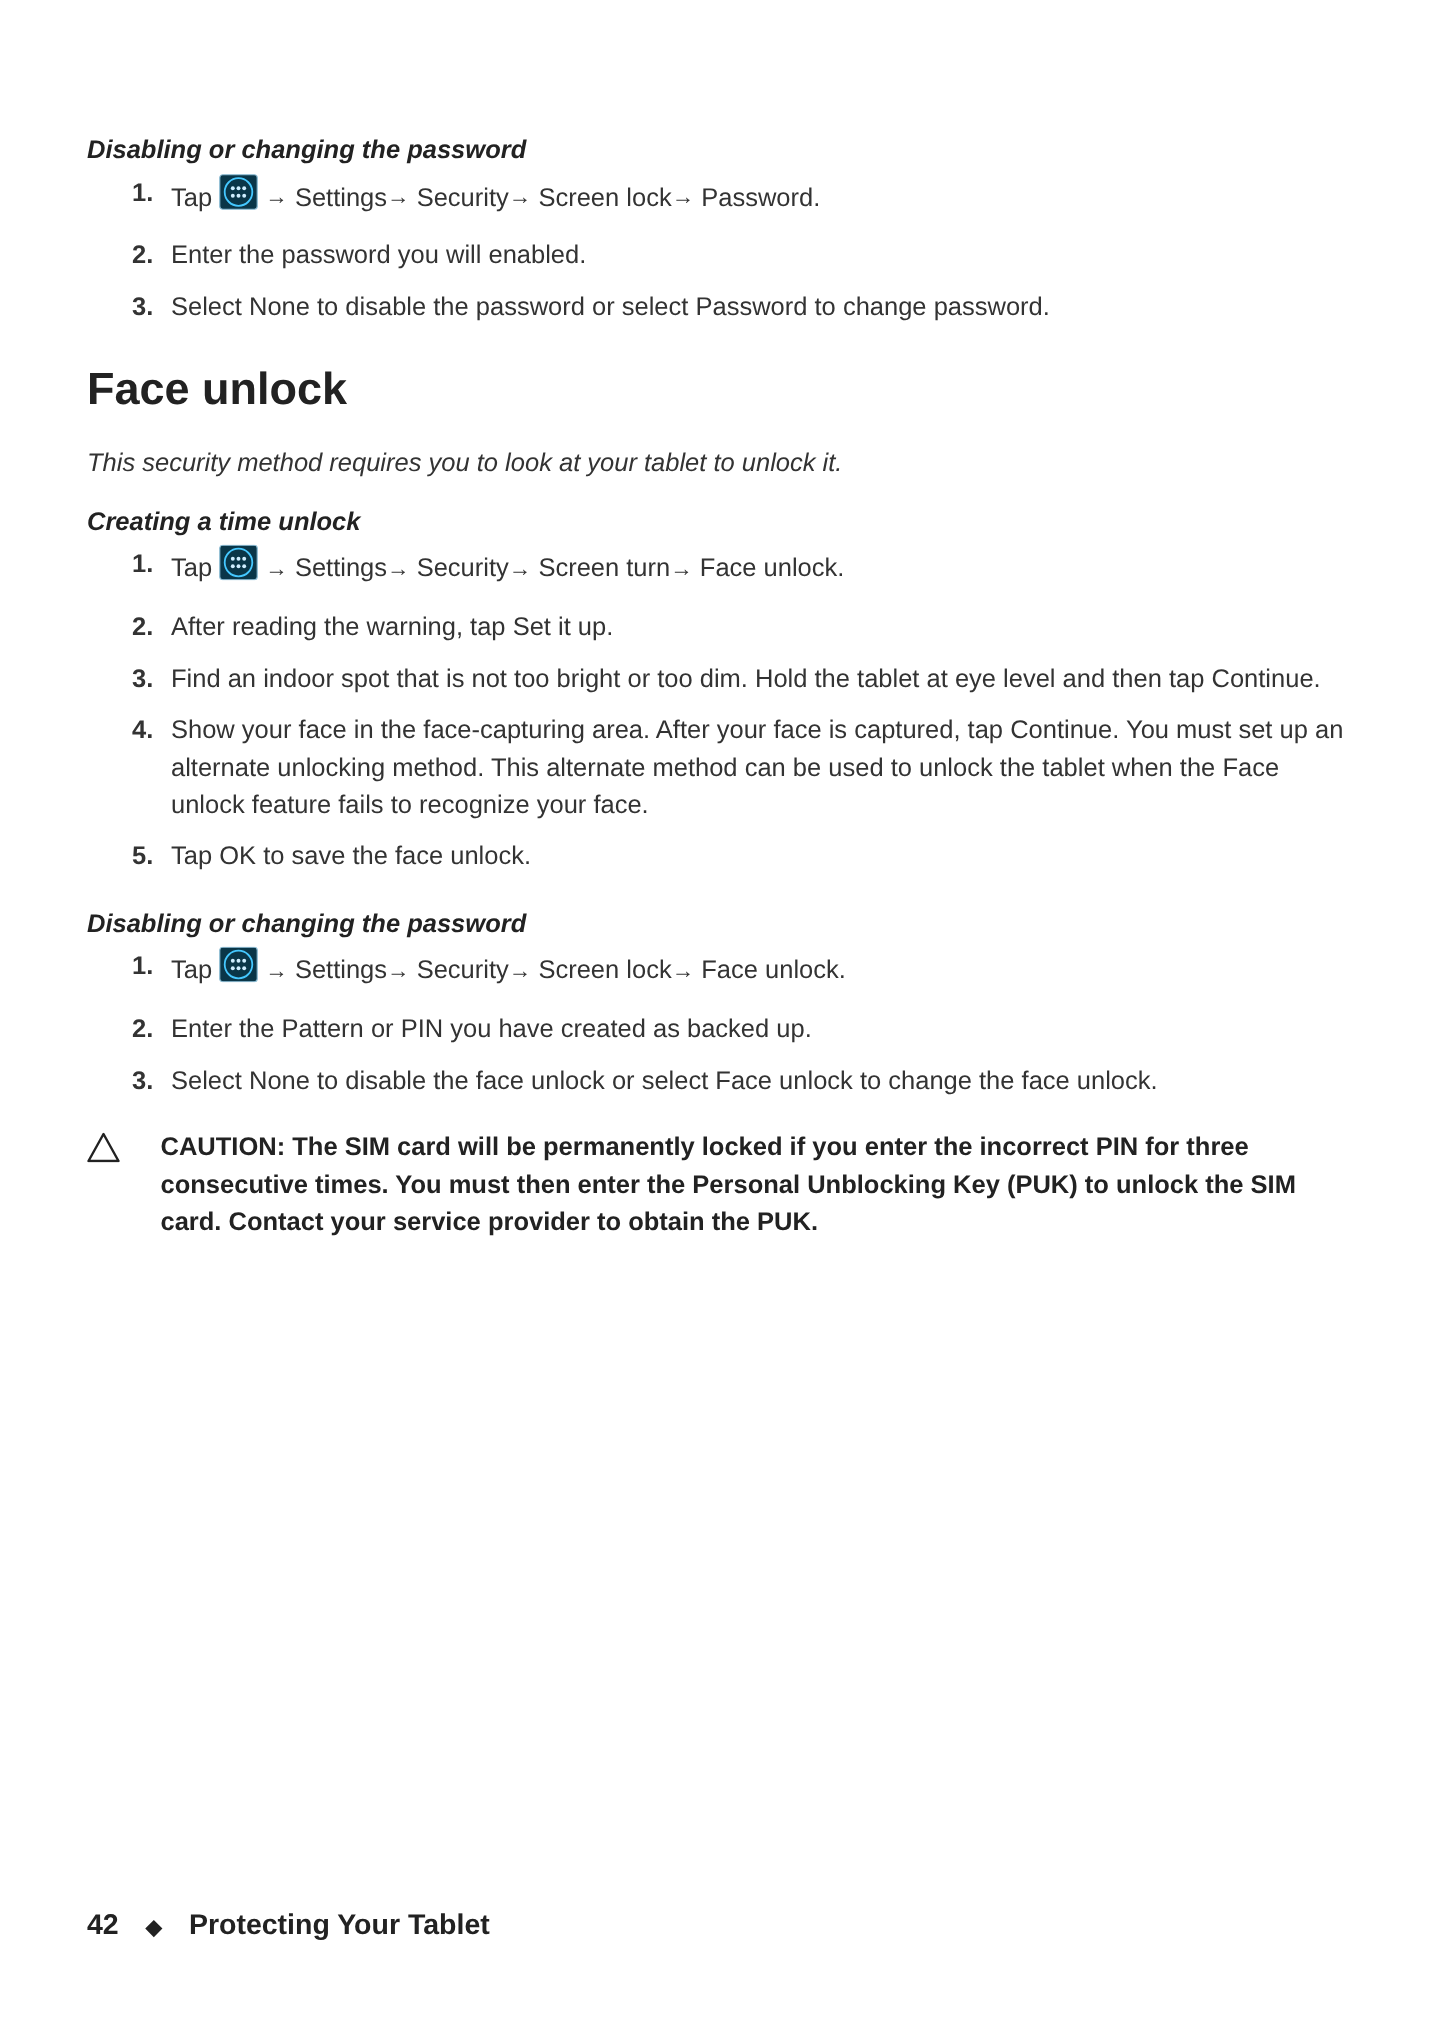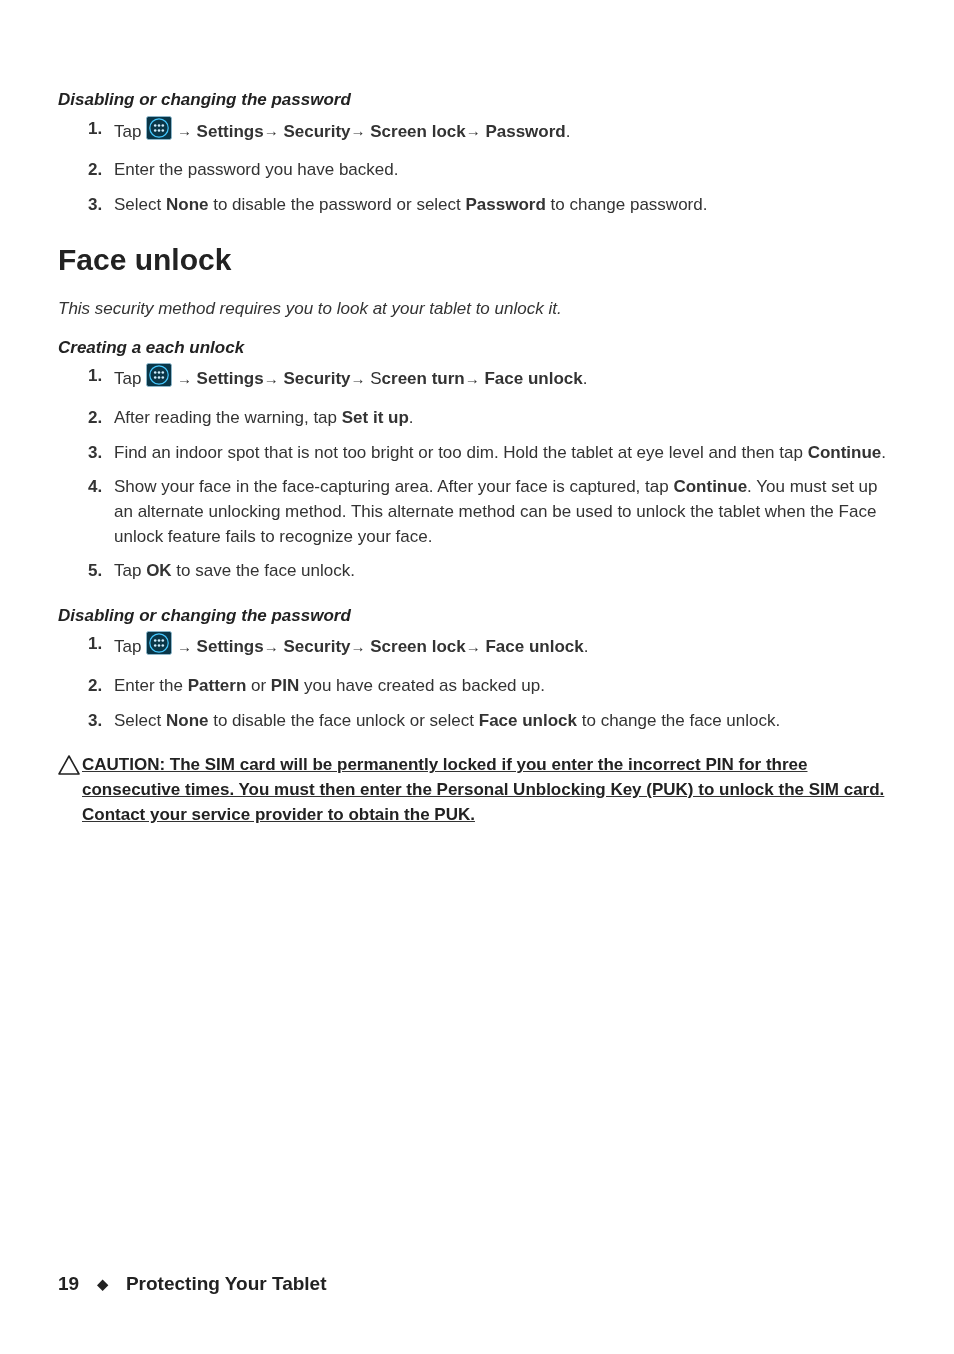--- a/index.html
+++ b/index.html
@@ -38,21 +38,21 @@
       margin-bottom: 10px;
       padding-left: 30px;
     }
     .ol > li .num {
       font-weight: bold;
       min-width: 18px;
     }
     .step-body {
       flex: 1;
     }
-    .bold { font-weight: bold; }
+    .bold { font-weight: normal; }
     h2 {
       font-size: 30px;
       font-weight: 600;
       color: #222;
       margin: 20px 0 16px 0;
     }
     .intro {
       margin: 0 0 14px 0;
       font-style: italic;
     }
@@ -62,23 +62,22 @@
       position: relative;
       top: -1px;
     }
     .arrow {
       font-size: 15px;
       position: relative;
       top: -1px;
     }
     .caution-block {
       display: flex;
-      gap: 1px;
+      gap: 26px;
       margin-top: 2px;
-      text-decoration: underline;
     }
     .caution-icon {
       width: 23px;
       flex: 0 0 23px;
       padding-top: 2px;
     }
     .caution-text {
       flex: 1;
       font-weight: bold;
       color: #222;
@@ -112,32 +111,32 @@
               <circle cx="9.2" cy="9.5" r="1.3" fill="#cfeeff"></circle>
               <circle cx="13" cy="9.5" r="1.3" fill="#cfeeff"></circle>
               <circle cx="16.8" cy="9.5" r="1.3" fill="#cfeeff"></circle>
               <circle cx="9.2" cy="14.5" r="1.3" fill="#cfeeff"></circle>
               <circle cx="13" cy="14.5" r="1.3" fill="#cfeeff"></circle>
               <circle cx="16.8" cy="14.5" r="1.3" fill="#cfeeff"></circle>
             </svg></span> <span class="arrow">→</span> <span class="bold">Settings</span><span class="arrow">→</span> <span class="bold">Security</span><span class="arrow">→</span> <span class="bold">Screen lock</span><span class="arrow">→</span> <span class="bold">Password</span>.</span>
       </li>
       <li>
         <span class="num">2.</span>
-        <span class="step-body">Enter the password you have backed.</span>
+        <span class="step-body">Enter the password you will enabled.</span>
       </li>
       <li>
         <span class="num">3.</span>
         <span class="step-body">Select <span class="bold">None</span> to disable the password or select <span class="bold">Password</span> to change password.</span>
       </li>
     </ol>
 
   <h2>Face unlock</h2>
   <p class="intro">This security method requires you to look at your tablet to unlock it.</p>
 
-  <div class="sub-heading">Creating a each unlock</div>
+  <div class="sub-heading">Creating a time unlock</div>
   <ol class="ol">
       <li>
         <span class="num">1.</span>
         <span class="step-body">Tap <span class="apps-icon"><svg width="26" height="24" viewBox="0 0 26 24">
               <rect x="0.5" y="0.5" width="25" height="23" rx="2" fill="#0a3648" stroke="#8fbfd6" stroke-width="0.8"></rect>
               <circle cx="13" cy="12" r="9.2" fill="none" stroke="#45c8ff" stroke-width="1.2"></circle>
               <circle cx="9.2" cy="9.5" r="1.3" fill="#cfeeff"></circle>
               <circle cx="13" cy="9.5" r="1.3" fill="#cfeeff"></circle>
               <circle cx="16.8" cy="9.5" r="1.3" fill="#cfeeff"></circle>
               <circle cx="9.2" cy="14.5" r="1.3" fill="#cfeeff"></circle>
@@ -192,18 +191,18 @@
   <div class="caution-block">
     <div class="caution-icon">
       <svg width="22" height="20" viewBox="0 0 22 20">
         <polygon points="11,1 21,19 1,19" fill="none" stroke="#222" stroke-width="1.6" stroke-linejoin="round"></polygon>
       </svg>
     </div>
     <div class="caution-text">CAUTION: The SIM card will be permanently locked if you enter the incorrect PIN for three  consecutive times. You must then enter the Personal Unblocking Key (PUK) to unlock the SIM card. Contact your service provider to obtain the PUK.</div>
   </div>
 
   <div class="footer">
-    <span class="pn">19</span>
+    <span class="pn">42</span>
     <span class="diamond">◆</span>
     <span class="title">Protecting Your Tablet</span>
   </div>
 
 </div>
 
 </body></html>

